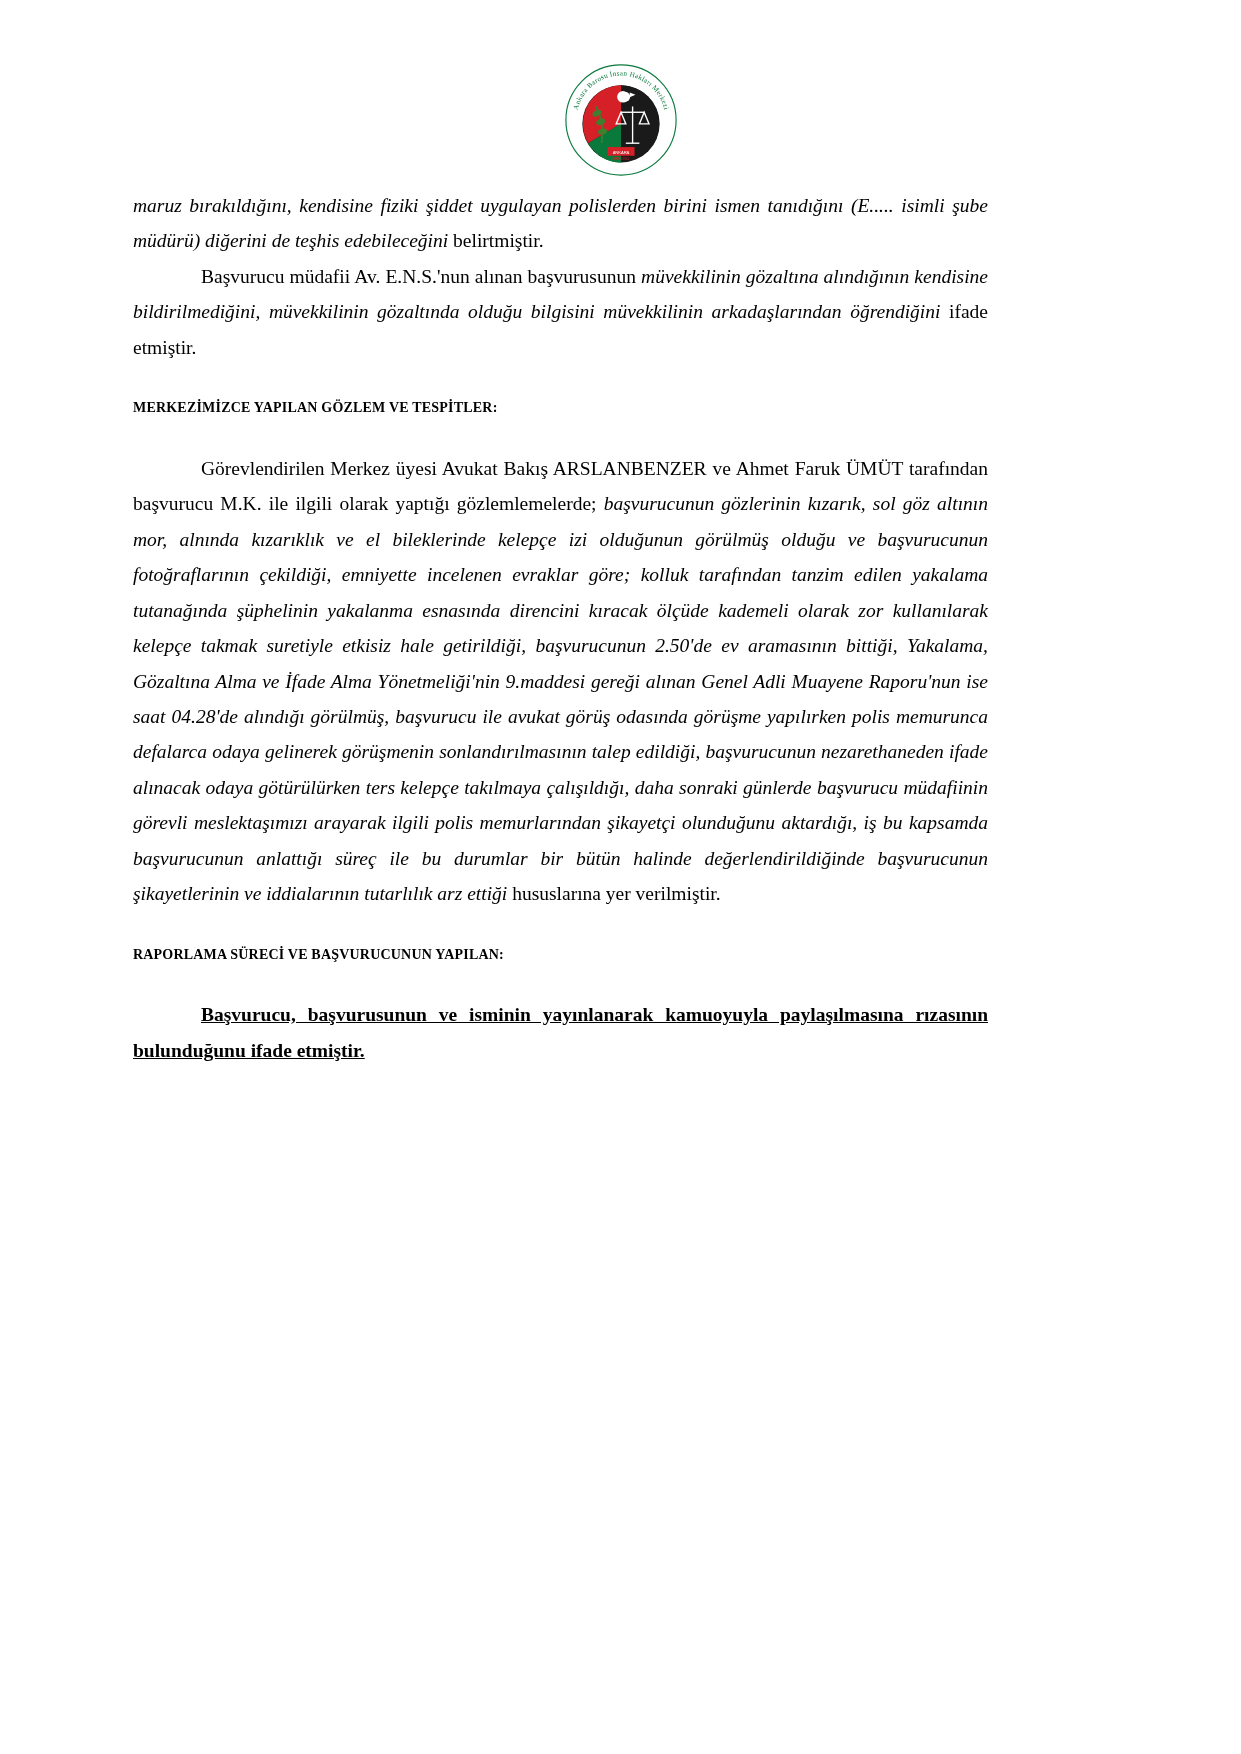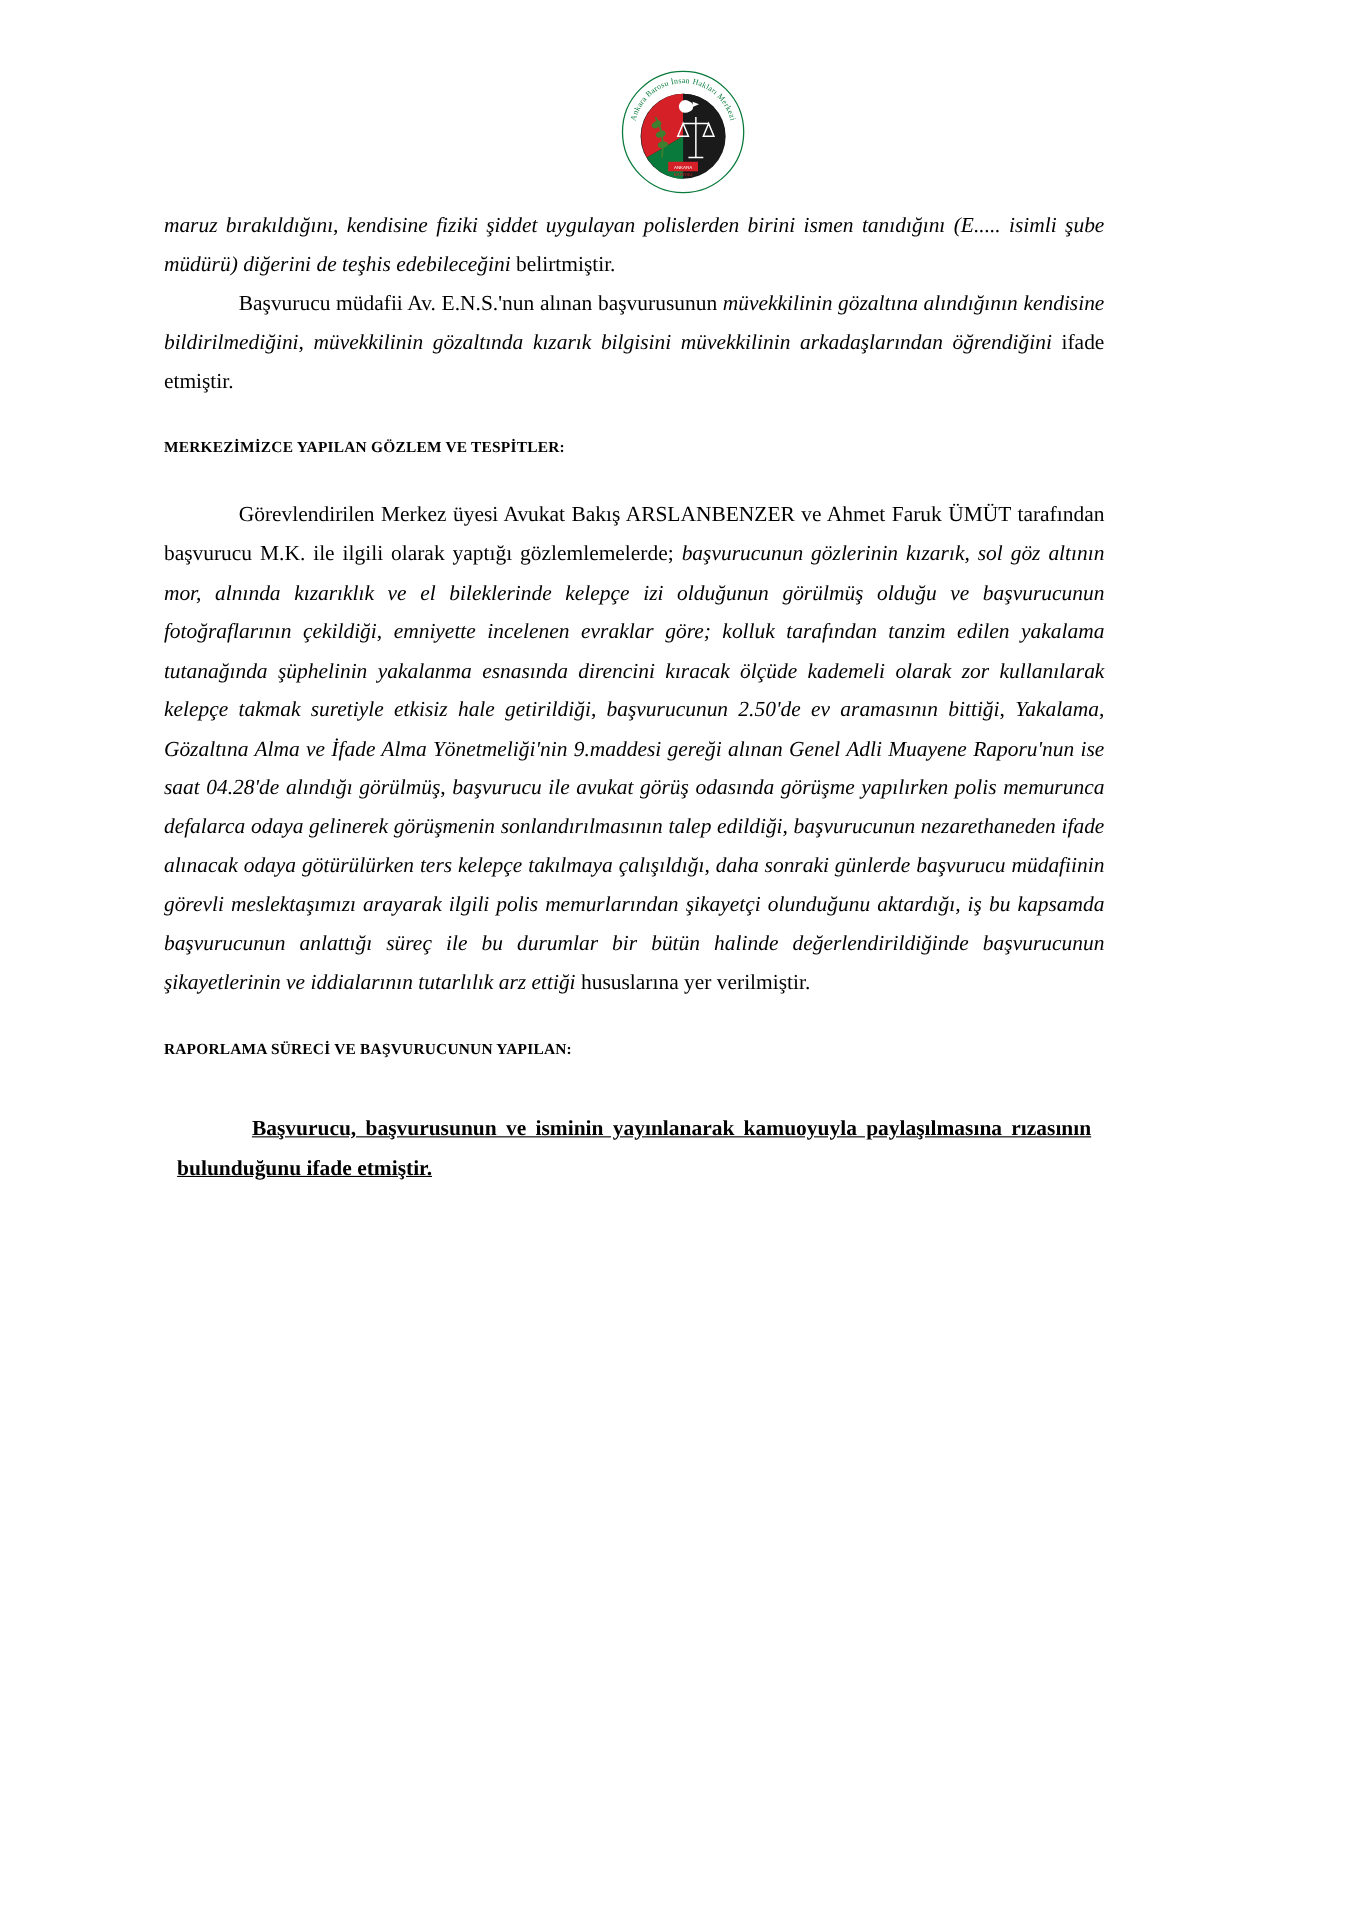--- a/index.html
+++ b/index.html
@@ -28,21 +28,21 @@
     align-items: center;
   }
   .logo {
     width: 116px;
     height: 116px;
     position: relative;
   }
   .content {
     position: absolute;
     top: 188px;
-    left: 149px;
+    left: 133px;
     width: 855px;
   }
   p {
     margin: 0;
     font-size: 19.5px;
     line-height: 1.82;
     text-align: justify;
     text-justify: inter-word;
   }
   .indent {
@@ -60,21 +60,21 @@
   }
   .gap-md { height: 30px; }
   .underline-bold {
     font-weight: bold;
     text-decoration: underline;
   }
   .blk-final {
     font-size: 19.5px;
     line-height: 1.82;
     text-align: justify;
-    margin: 12px;
+    margin: 0;
     text-indent: 68px;
   }
 </style>
 </head>
 <body>
 
 <div class="page">
 
   <div class="logo-wrap">
     <div class="logo">
@@ -116,21 +116,21 @@
     </div>
   </div>
 
   <div class="content">
 
     <p>
       <span class="ital">maruz bırakıldığını, kendisine fiziki şiddet uygulayan polislerden birini ismen tanıdığını (E..... isimli şube müdürü) diğerini de teşhis edebileceğini </span><span>belirtmiştir.</span>
     </p>
 
     <p class="indent">
-      <span>Başvurucu müdafii Av. E.N.S.'nun alınan başvurusunun </span><span class="ital">müvekkilinin gözaltına alındığının kendisine bildirilmediğini, müvekkilinin gözaltında kızarık bilgisini müvekkilinin arkadaşlarından öğrendiğini </span><span>ifade etmiştir.</span>
+      <span>Başvurucu müdafii Av. E.N.S.'nun alınan başvurusunun </span><span class="ital">müvekkilinin gözaltına alındığının kendisine bildirilmediğini, müvekkilinin gözaltında olduğu bilgisini müvekkilinin arkadaşlarından öğrendiğini </span><span>ifade etmiştir.</span>
     </p>
 
     <div class="gap-md"></div>
 
     <h2 class="heading">MERKEZİMİZCE YAPILAN GÖZLEM VE TESPİTLER:</h2>
 
     <div class="gap-md"></div>
 
     <p class="indent">
       <span>Görevlendirilen Merkez üyesi Avukat Bakış ARSLANBENZER ve Ahmet Faruk ÜMÜT tarafından başvurucu M.K. ile ilgili olarak yaptığı gözlemlemelerde; </span><span class="ital">başvurucunun gözlerinin kızarık, sol göz altının mor, alnında kızarıklık ve el bileklerinde kelepçe izi olduğunun görülmüş olduğu ve başvurucunun fotoğraflarının çekildiği, emniyette incelenen evraklar göre; kolluk tarafından tanzim edilen yakalama tutanağında şüphelinin yakalanma esnasında direncini kıracak ölçüde kademeli olarak zor kullanılarak kelepçe takmak suretiyle etkisiz hale getirildiği, başvurucunun 2.50'de ev aramasının bittiği, Yakalama, Gözaltına Alma ve İfade Alma Yönetmeliği'nin 9.maddesi gereği alınan Genel Adli Muayene Raporu'nun ise saat 04.28'de alındığı görülmüş, başvurucu ile avukat görüş odasında görüşme yapılırken polis memurunca defalarca odaya gelinerek görüşmenin sonlandırılmasının talep edildiği, başvurucunun nezarethaneden ifade alınacak odaya götürülürken ters kelepçe takılmaya çalışıldığı, daha sonraki günlerde başvurucu müdafiinin görevli meslektaşımızı arayarak ilgili polis memurlarından şikayetçi olunduğunu aktardığı, iş bu kapsamda başvurucunun anlattığı süreç ile bu durumlar bir bütün halinde değerlendirildiğinde başvurucunun şikayetlerinin ve iddialarının tutarlılık arz ettiği </span><span>hususlarına yer verilmiştir.</span>

